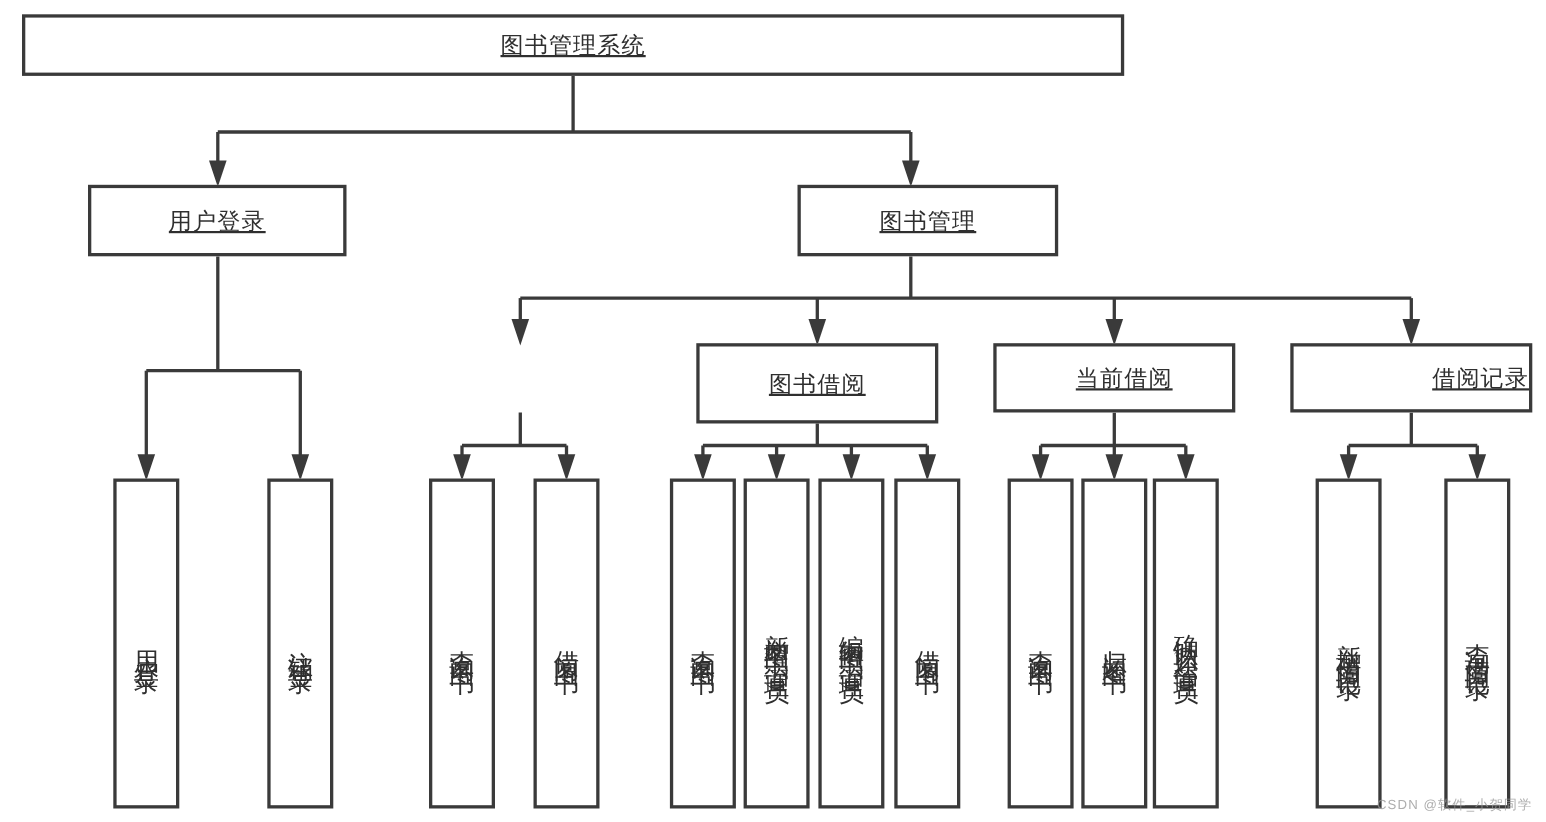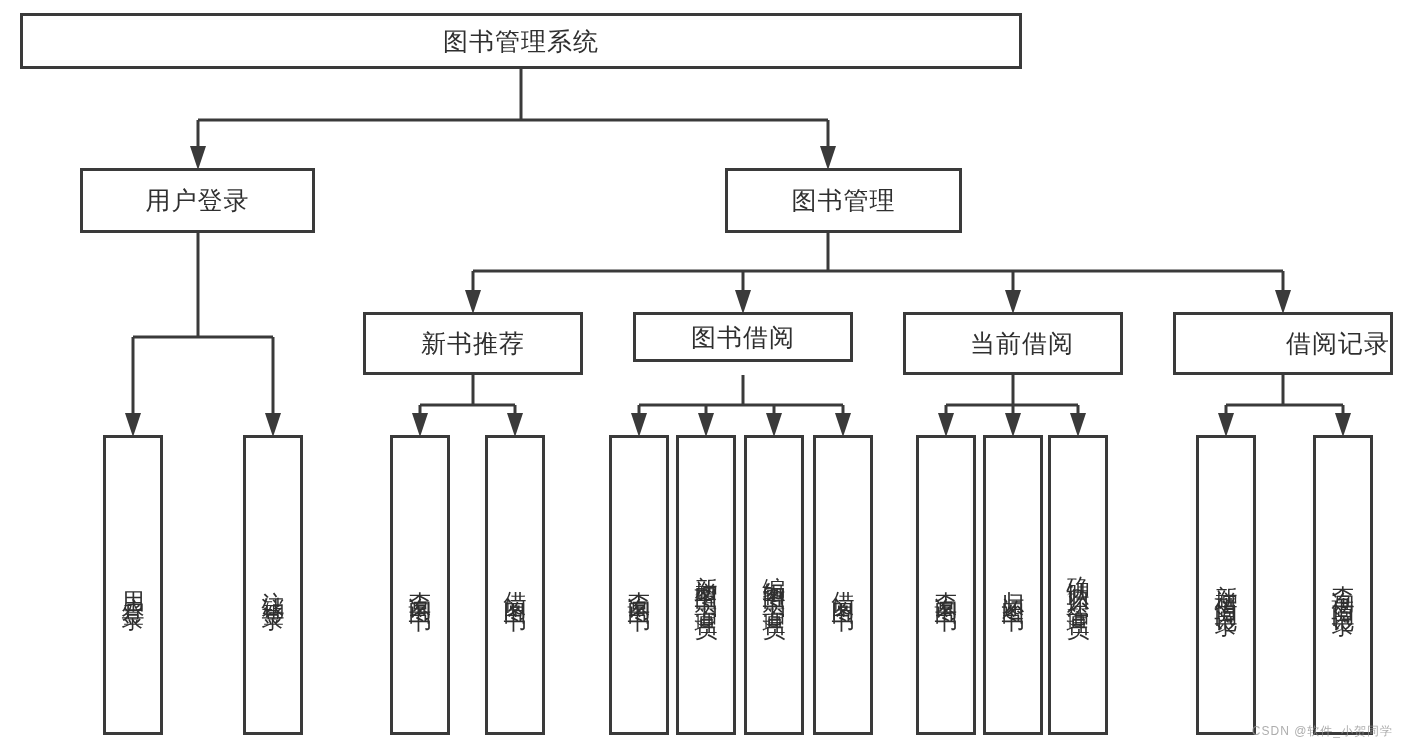--- a/index.html
+++ b/index.html
@@ -13,24 +13,25 @@
   #connector-svg{position:absolute;left:0;top:0;z-index:1;}
   .hbox{
     position:absolute;
     box-sizing:border-box;
     border:3px solid #3a3a3a;
     background:#ffffff;
     display:flex;align-items:center;justify-content:center;
     z-index:2;
   }
   .hbox span{
-    font-size:25px;
+    font-size:21px;
     color:#2f2f2f;
     letter-spacing:1px;
     white-space:nowrap;
+    text-decoration:underline;
   }
   .vbox{
     position:absolute;
     box-sizing:border-box;
     border:3px solid #3a3a3a;
     background:#ffffff;
     display:flex;align-items:center;justify-content:center;
     z-index:2;
   }
   .vbox span{
@@ -126,24 +127,21 @@
     <span>图书管理系统</span>
   </div>
 
   <div class="hbox" style="left:80px;top:168px;width:235px;height:65px;">
     <span>用户登录</span>
   </div>
   <div class="hbox" style="left:710px;top:168px;width:237px;height:65px;margin-left:15px;">
     <span>图书管理</span>
   </div>
 
-  <div class="hbox" style="left:363px;top:312px;width:220px;height:63px;">
-    <span>新书推荐</span>
-  </div>
-  <div class="hbox" style="left:633px;top:312px;width:220px;height:50px;">
+  <div class="hbox" style="left:633px;top:312px;width:220px;height:73px;">
     <span>图书借阅</span>
   </div>
   <div class="hbox" style="left:903px;top:312px;width:220px;height:63px;padding-left:18px;">
     <span>当前借阅</span>
   </div>
   <div class="hbox" style="left:1173px;top:312px;width:220px;height:63px;justify-content:flex-end;">
     <span>借阅记录</span>
   </div>
 
   <div class="vbox" style="left:103px;top:435px;width:60px;height:300px;">

